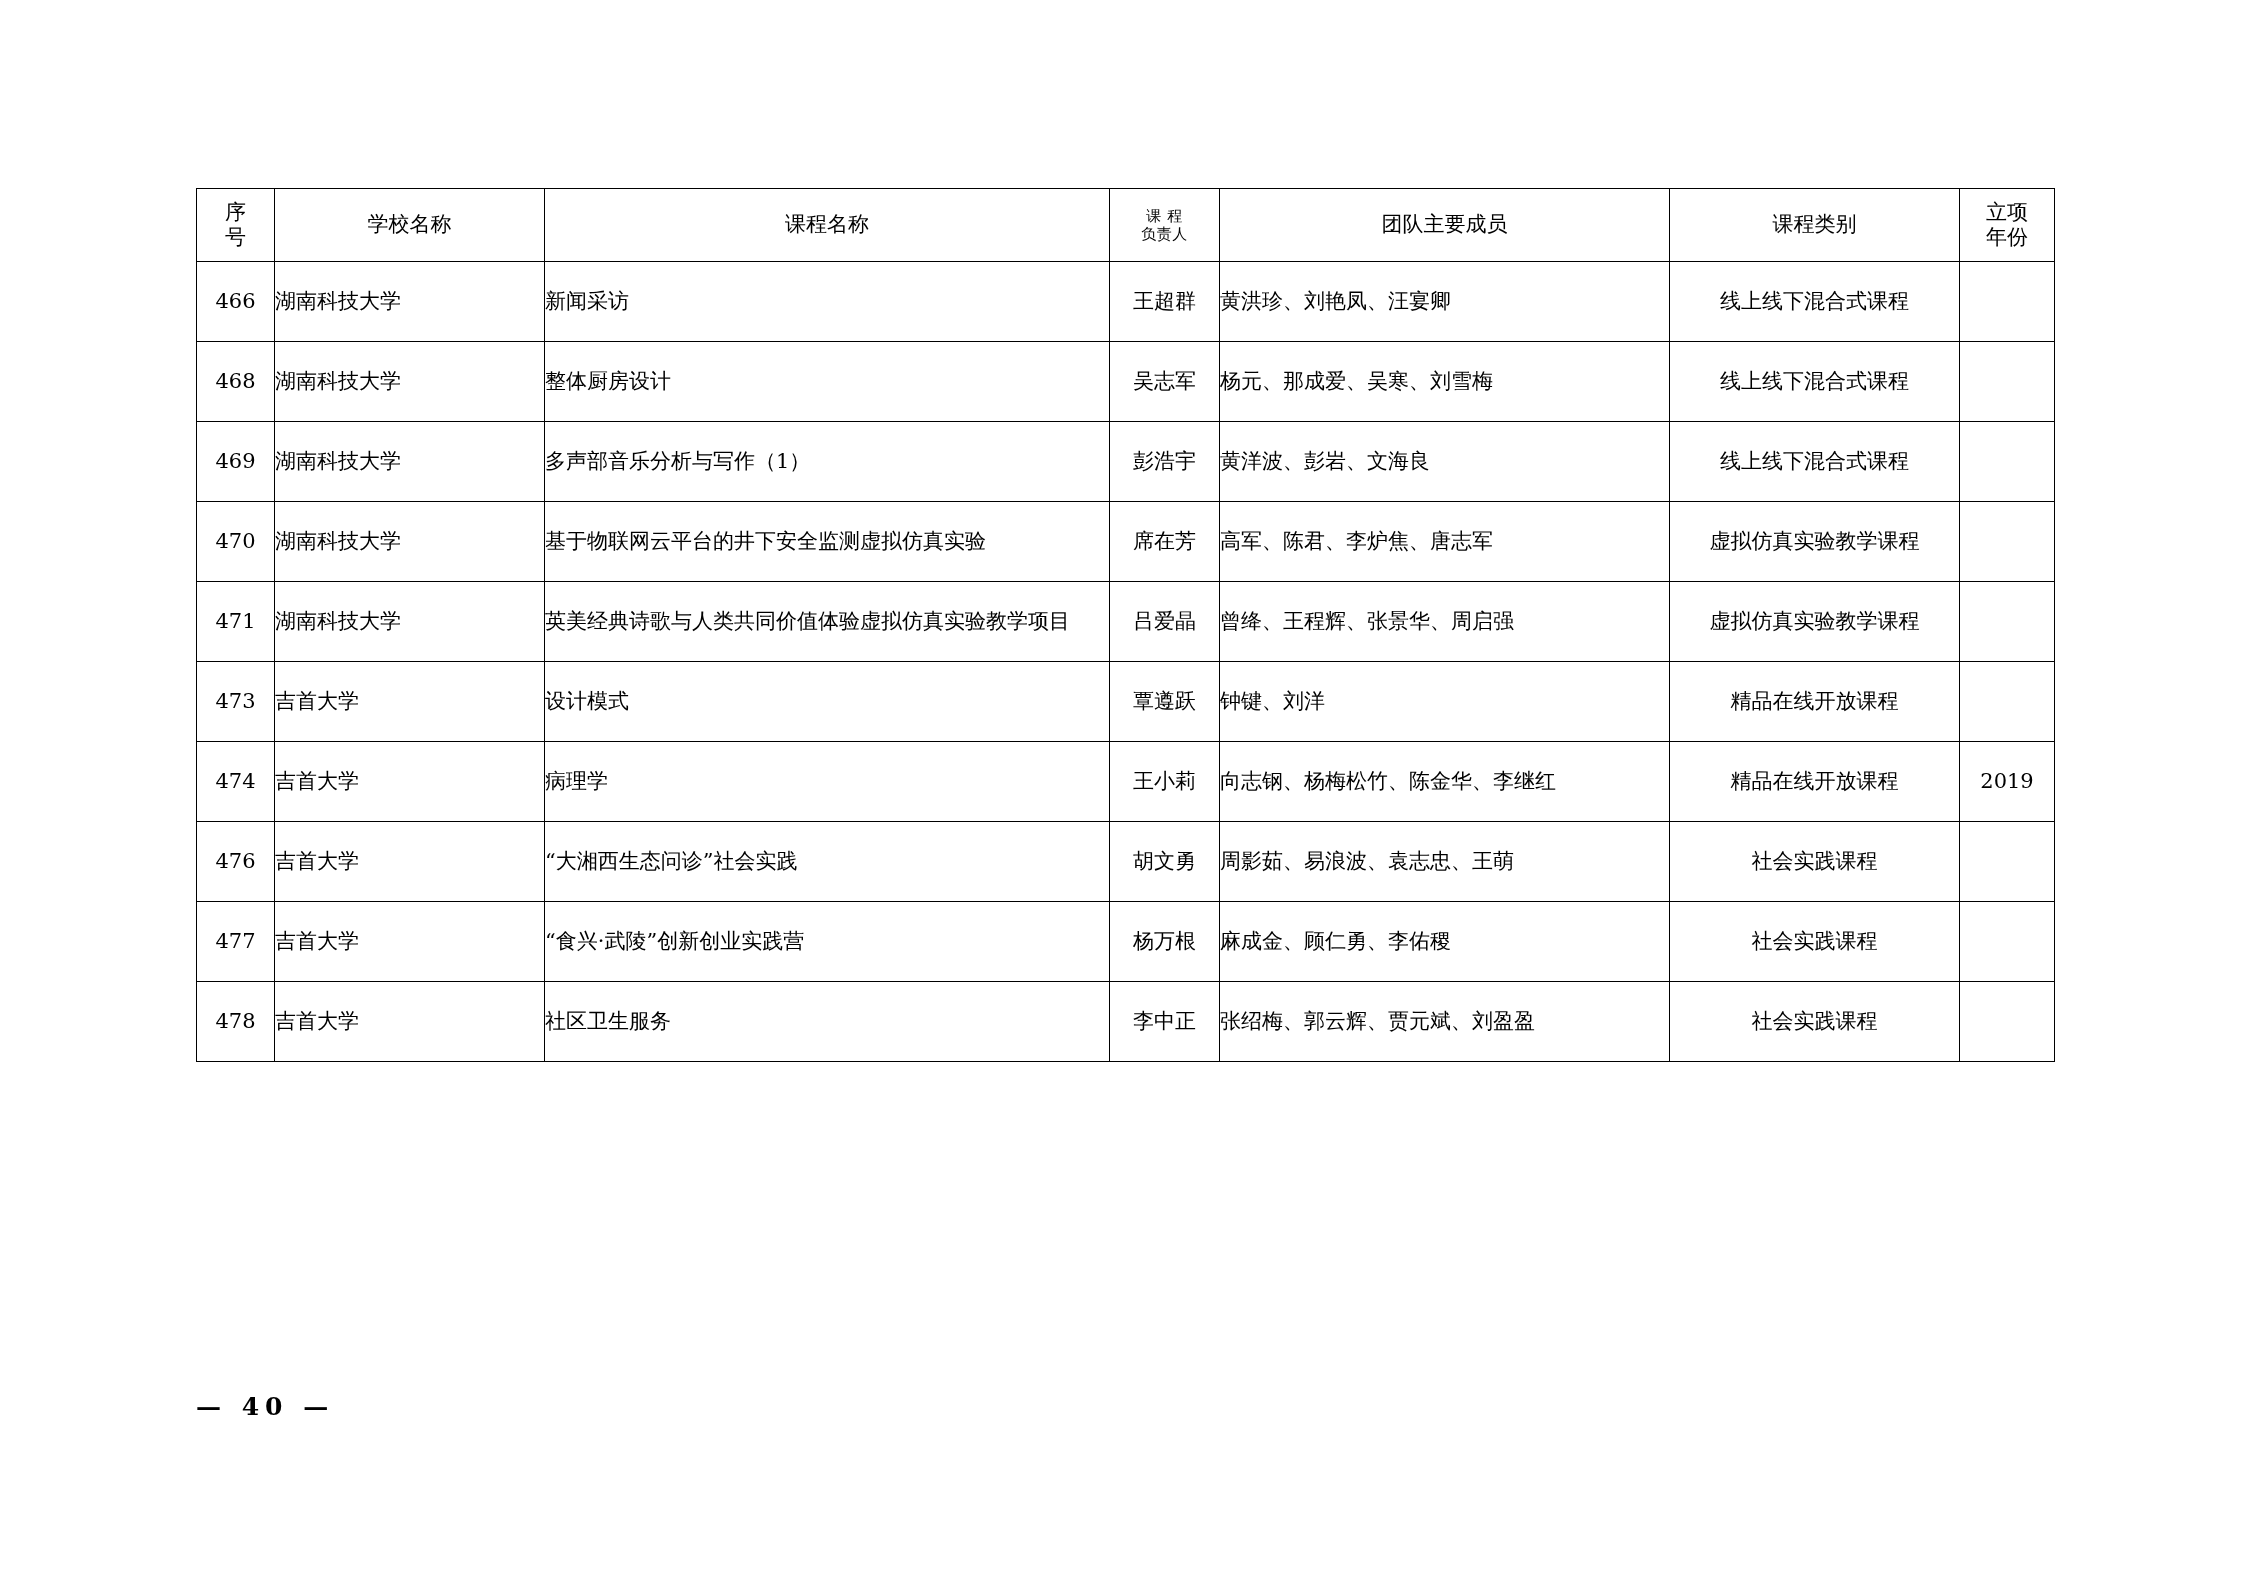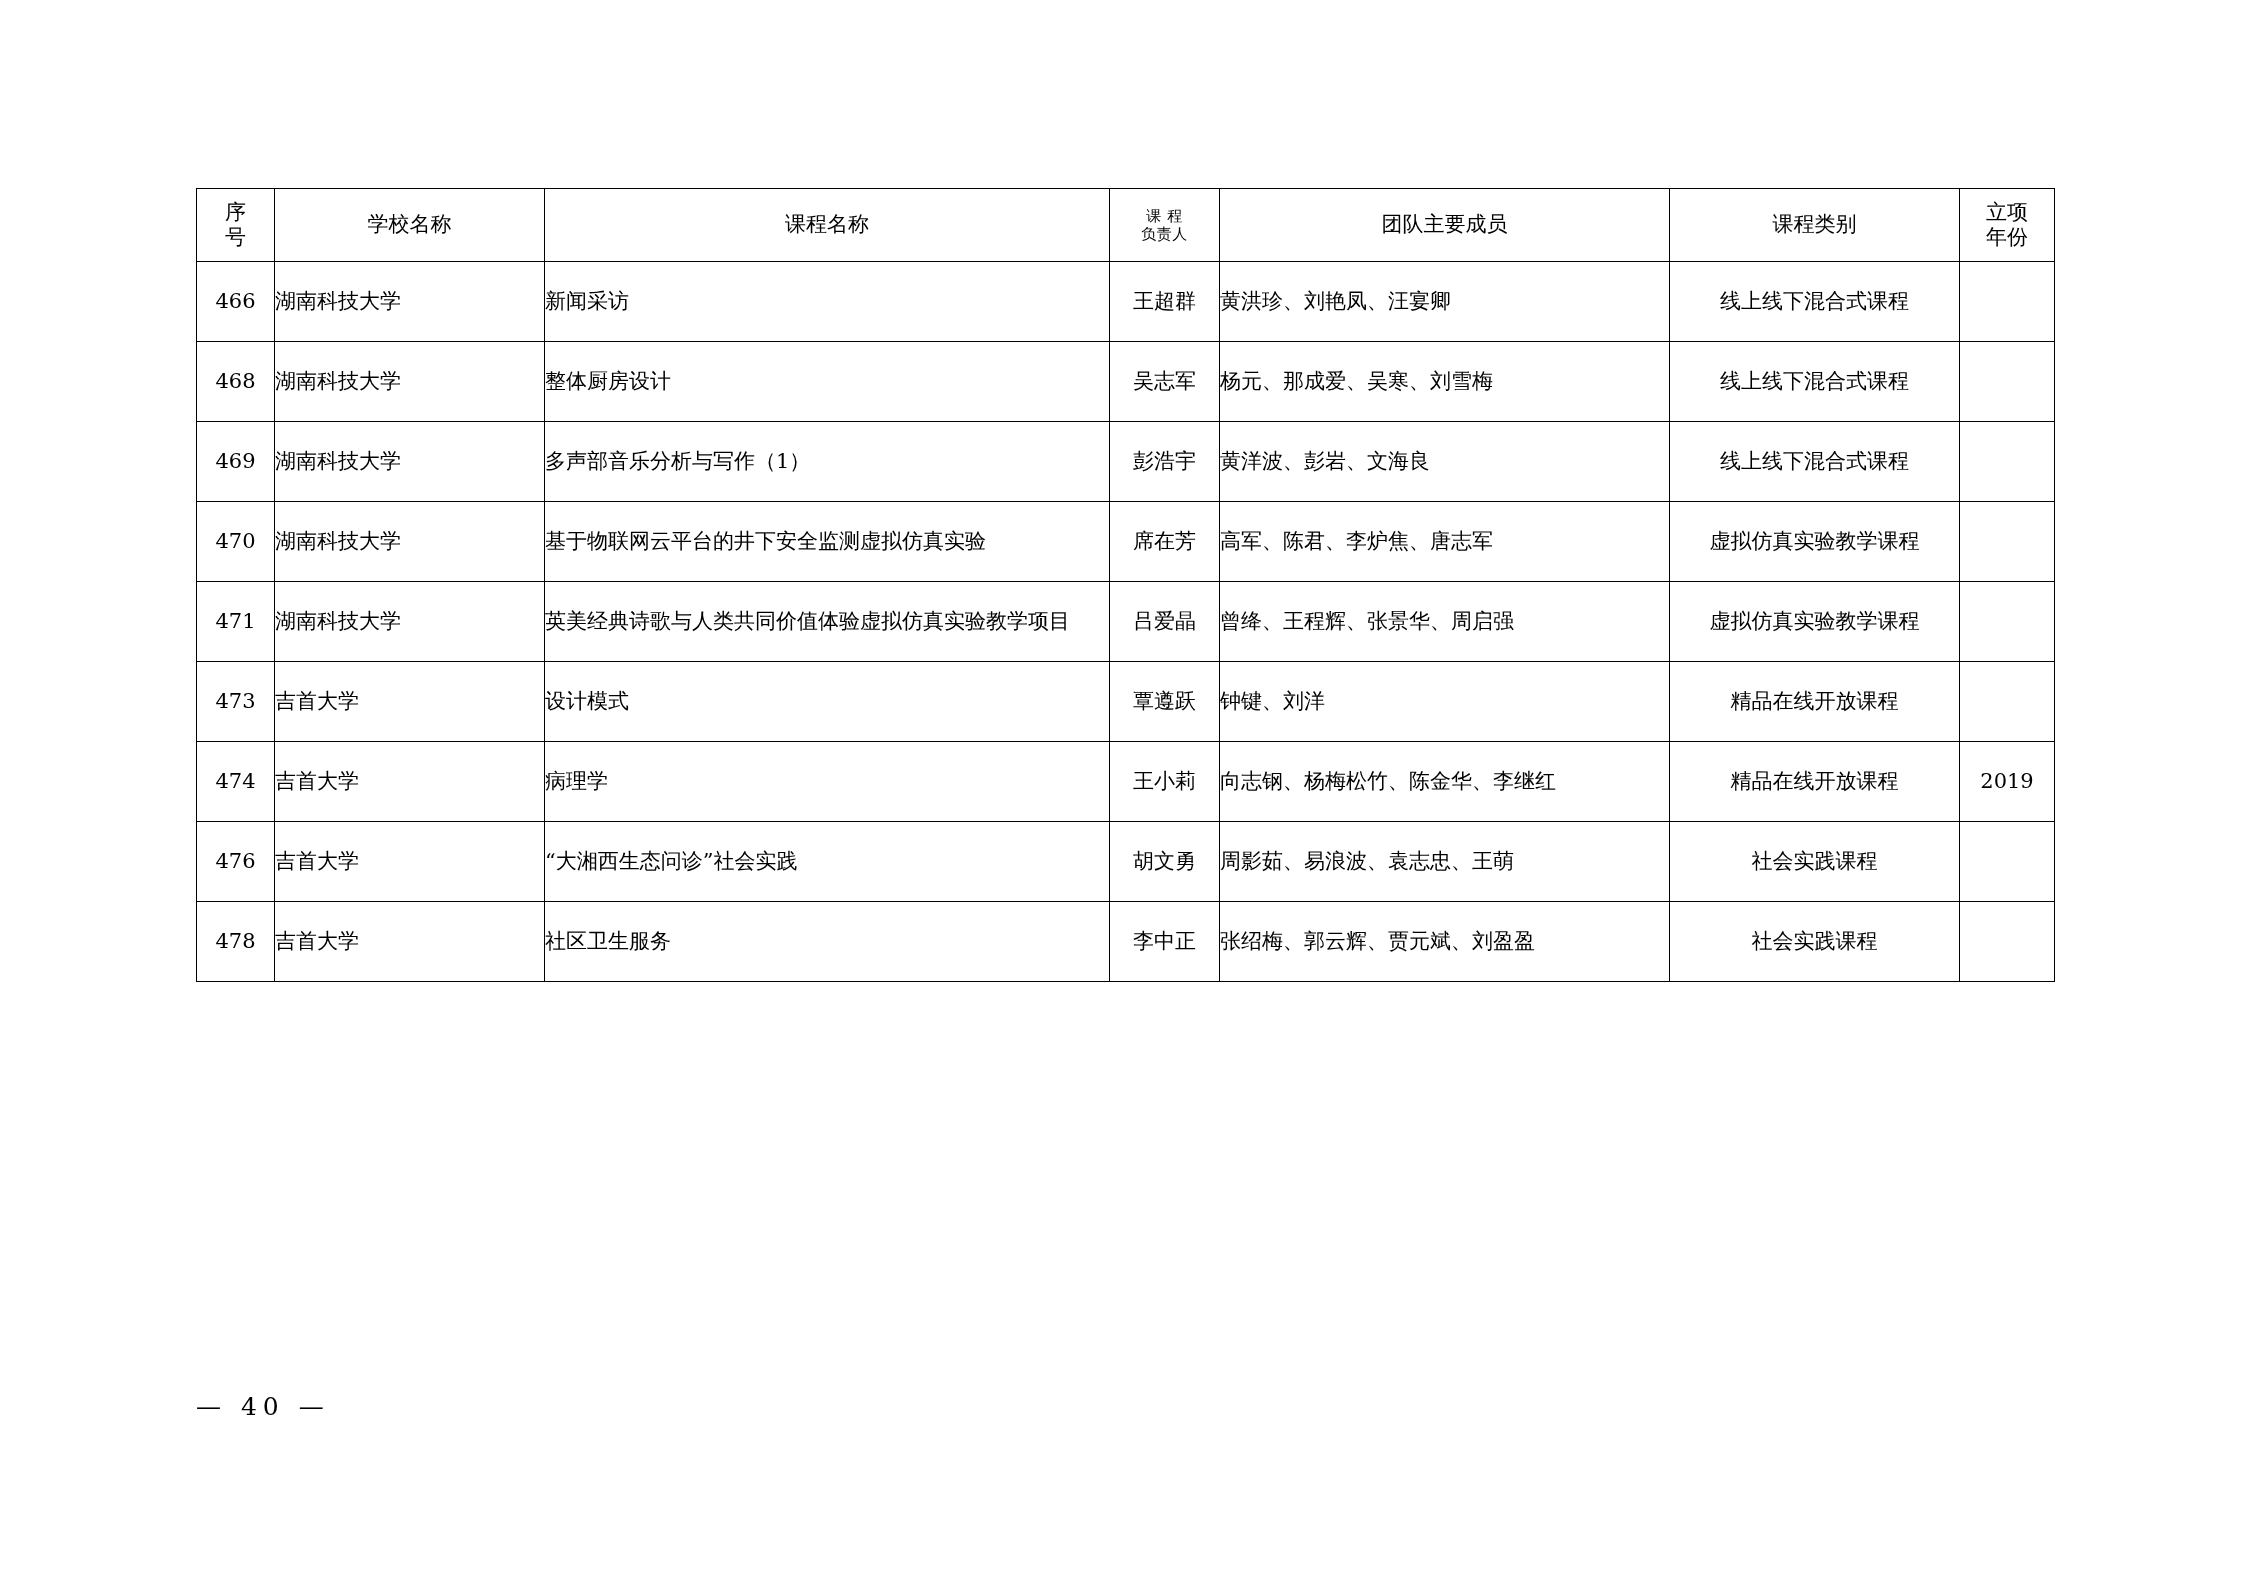--- a/index.html
+++ b/index.html
@@ -105,20 +105,21 @@
     font-size: 21px;
   }
   .page-number {
     position: absolute;
     left: 196px;
     top: 1392px;
     width: 300px;
     font-size: 25px;
     letter-spacing: 6px;
     color: #000;
+    font-weight: bold;
   }
 </style>
 </head>
 <body>
 
 <div class="page">
 
   <div class="table-wrap">
     <table class="course-table">
       <colgroup>
@@ -217,20 +218,29 @@
         <tr>
           <td class="seq">476</td>
           <td class="school">吉首大学</td>
           <td class="course">“大湘西生态问诊”社会实践</td>
           <td class="leader">胡文勇</td>
           <td class="members">周影茹、易浪波、袁志忠、王萌</td>
           <td class="category">社会实践课程</td>
           <td class="year"></td>
         </tr>
         <tr>
+          <td class="seq">477</td>
+          <td class="school">吉首大学</td>
+          <td class="course">“食兴·武陵”创新创业实践营</td>
+          <td class="leader">杨万根</td>
+          <td class="members">麻成金、顾仁勇、李佑稷</td>
+          <td class="category">社会实践课程</td>
+          <td class="year"></td>
+        </tr>
+        <tr>
           <td class="seq">478</td>
           <td class="school">吉首大学</td>
           <td class="course">社区卫生服务</td>
           <td class="leader">李中正</td>
           <td class="members">张绍梅、郭云辉、贾元斌、刘盈盈</td>
           <td class="category">社会实践课程</td>
           <td class="year"></td>
         </tr>
       </tbody>
     </table>

